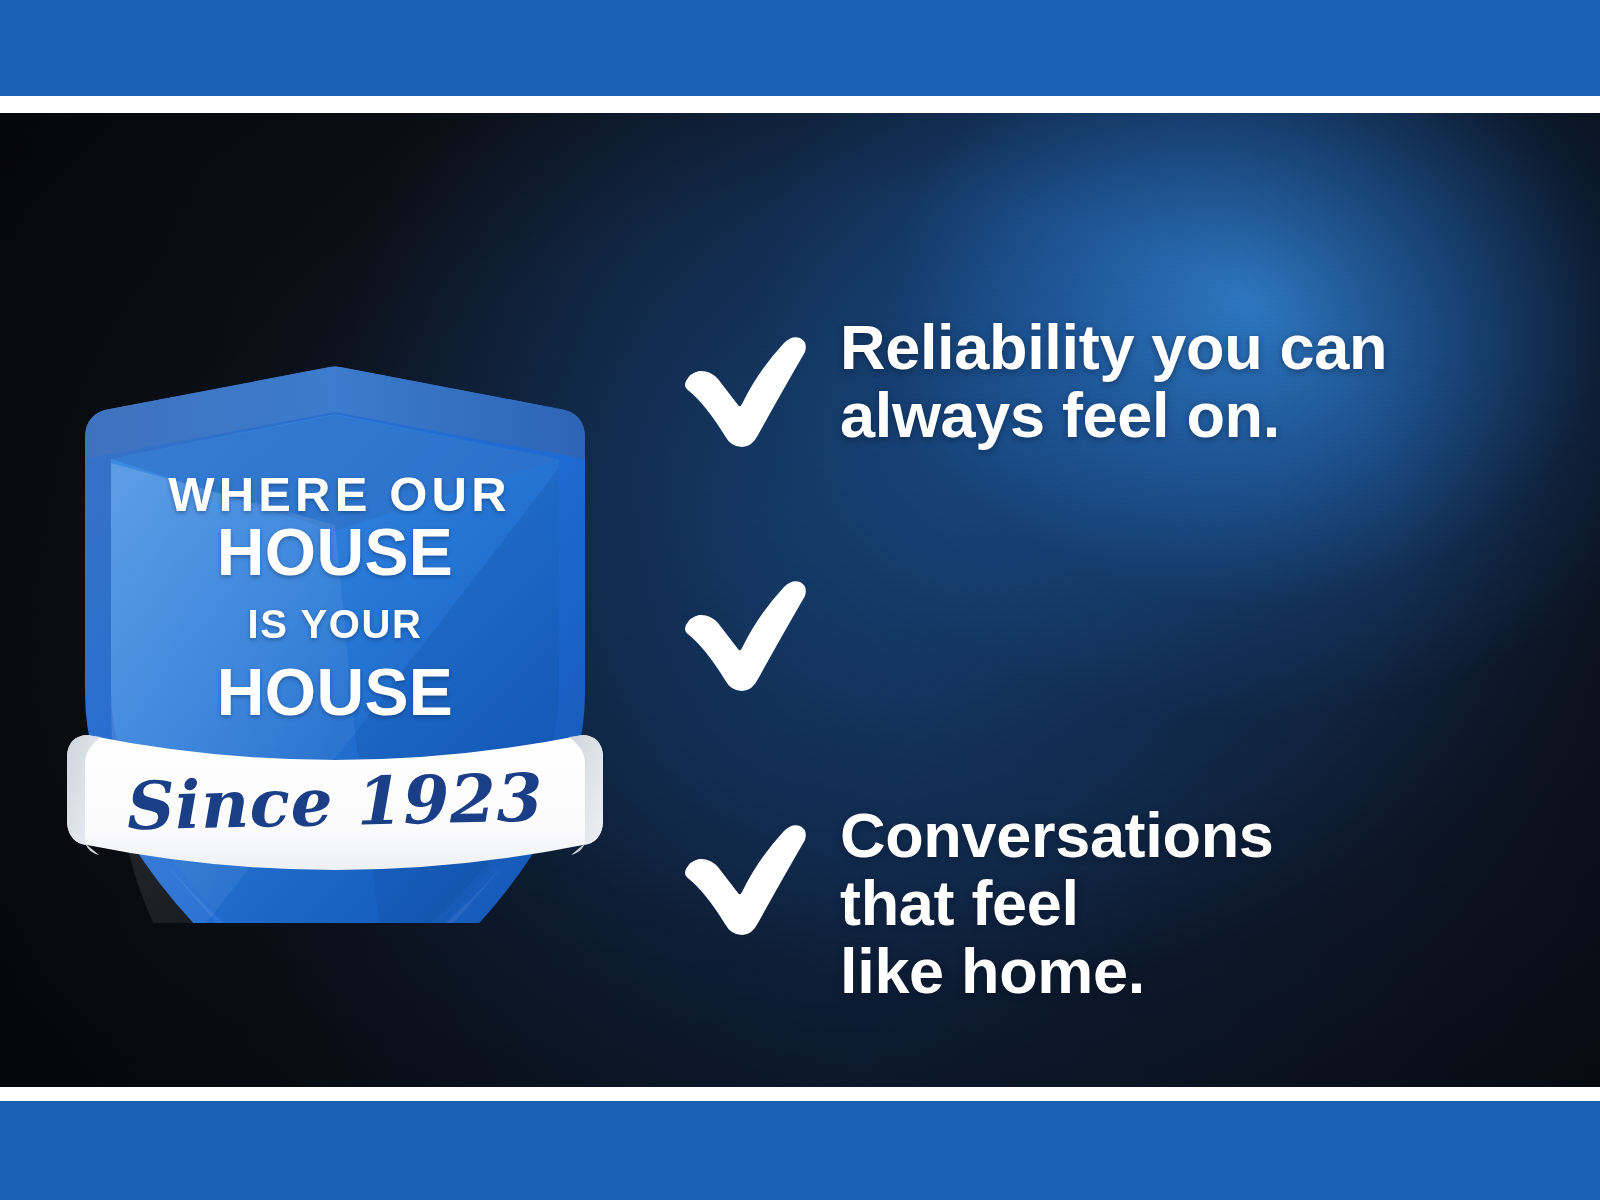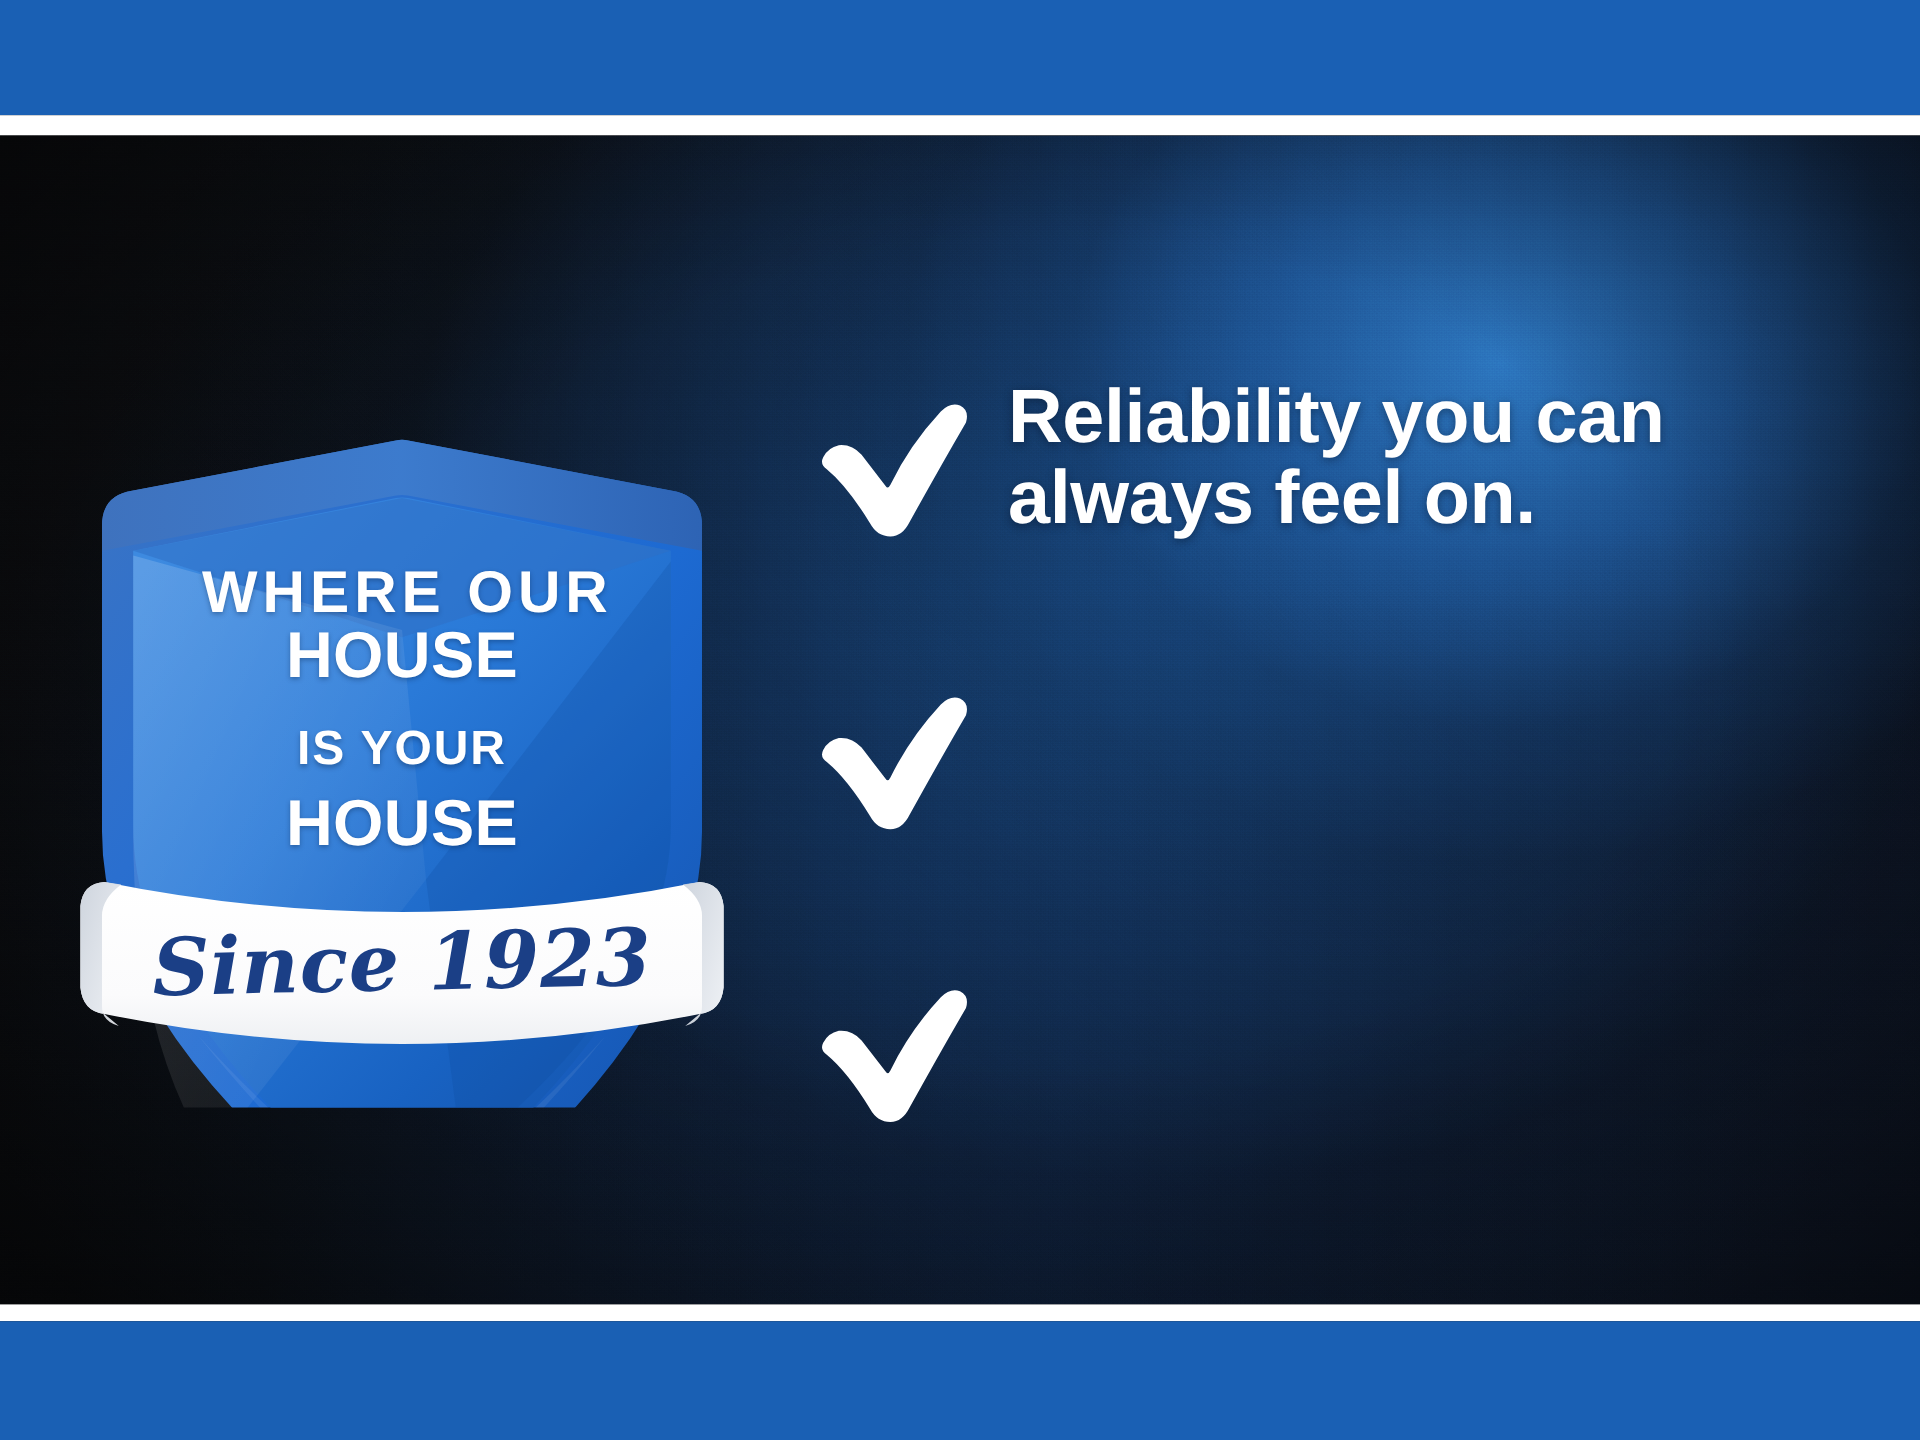--- a/index.html
+++ b/index.html
@@ -120,21 +120,21 @@
     letter-spacing: .02em;
     line-height: .95;
     text-shadow: 0 2px 4px rgba(4,25,60,.35);
   }
   .lt-small {
     font-size: 49px;
     letter-spacing: .085em;
     margin-left: 9px;
   }
   .lt-big {
-    font-size: 54px;
+    font-size: 66px;
     letter-spacing: .005em;
   }
   .lt-mid {
     font-size: 40px;
     letter-spacing: .04em;
   }
 
   .since-text {
     position: absolute;
     width: 560px;
@@ -326,20 +326,23 @@
 
       <div class="bullet">
         <span class="check">
           <svg width="142" height="120" viewBox="0 0 142 120">
             <path d="M14 50 Q18 42 27 40 Q38 39 46 48 L66 74 Q68 77 70 73
                      Q86 40 112 12 Q120 4 128 7 Q136 11 133 21
                      Q112 57 86 104 Q80 116 70 116 Q59 116 53 105
                      Q34 74 17 60 Q11 56 14 50 Z" fill="#ffffff"></path>
           </svg>
         </span>
+        <div class="bullet-text">Conversations
+that feel
+like home.</div>
       </div>
 
     </div>
   </div>
 
   <div class="bar-white-bottom"></div>
   <div class="bar-blue-bottom"></div>
 
 </div>
 

